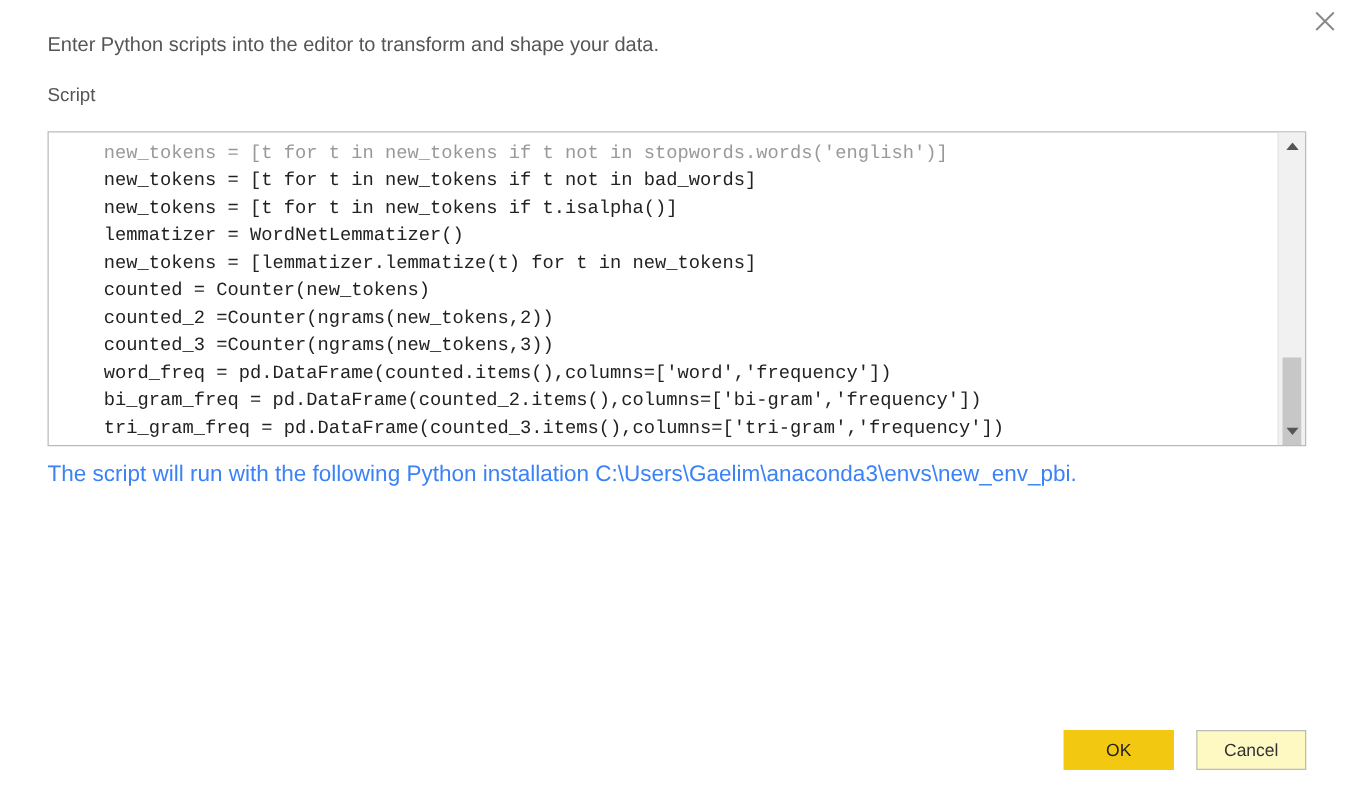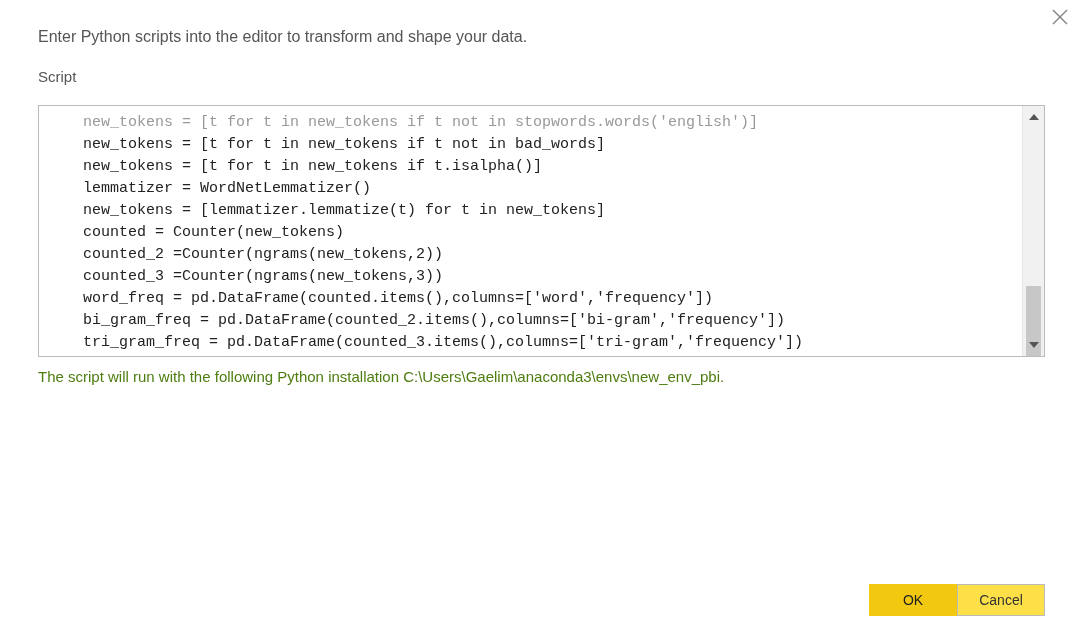--- a/index.html
+++ b/index.html
@@ -102,39 +102,39 @@
   .scroll-thumb {
     position: absolute;
     left: 3px;
     right: 3px;
     top: 180px;
     height: 80px;
     background: #c7c7c7;
     border-radius: 0;
   }
   .info-line {
-    font-size: 15px;
-    color: #4d7c0f;
+    font-size: 18px;
+    color: #3b82f6;
     margin-top: 8px;
     line-height: 1.6;
   }
   .button-row {
     position: absolute;
     right: 38px;
     bottom: 26px;
     display: flex;
-    gap: 0;
+    gap: 18px;
     justify-content: space-between;
   }
   .btn {
     min-width: 88px;
     height: 32px;
     font-size: 14px;
     border: 1px solid #bbb;
-    background: #fde047;
+    background: #fef9c3;
     cursor: pointer;
     display: flex;
     align-items: center;
     justify-content: center;
     padding: 0 18px;
   }
   .btn.primary {
     background: #f2c811;
     border-color: #f2c811;
     color: #222;

